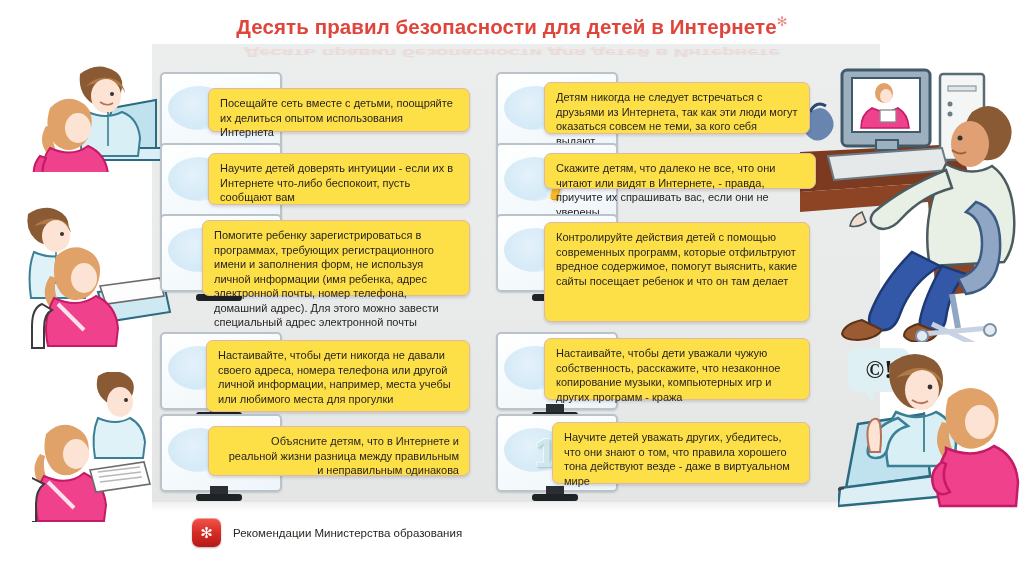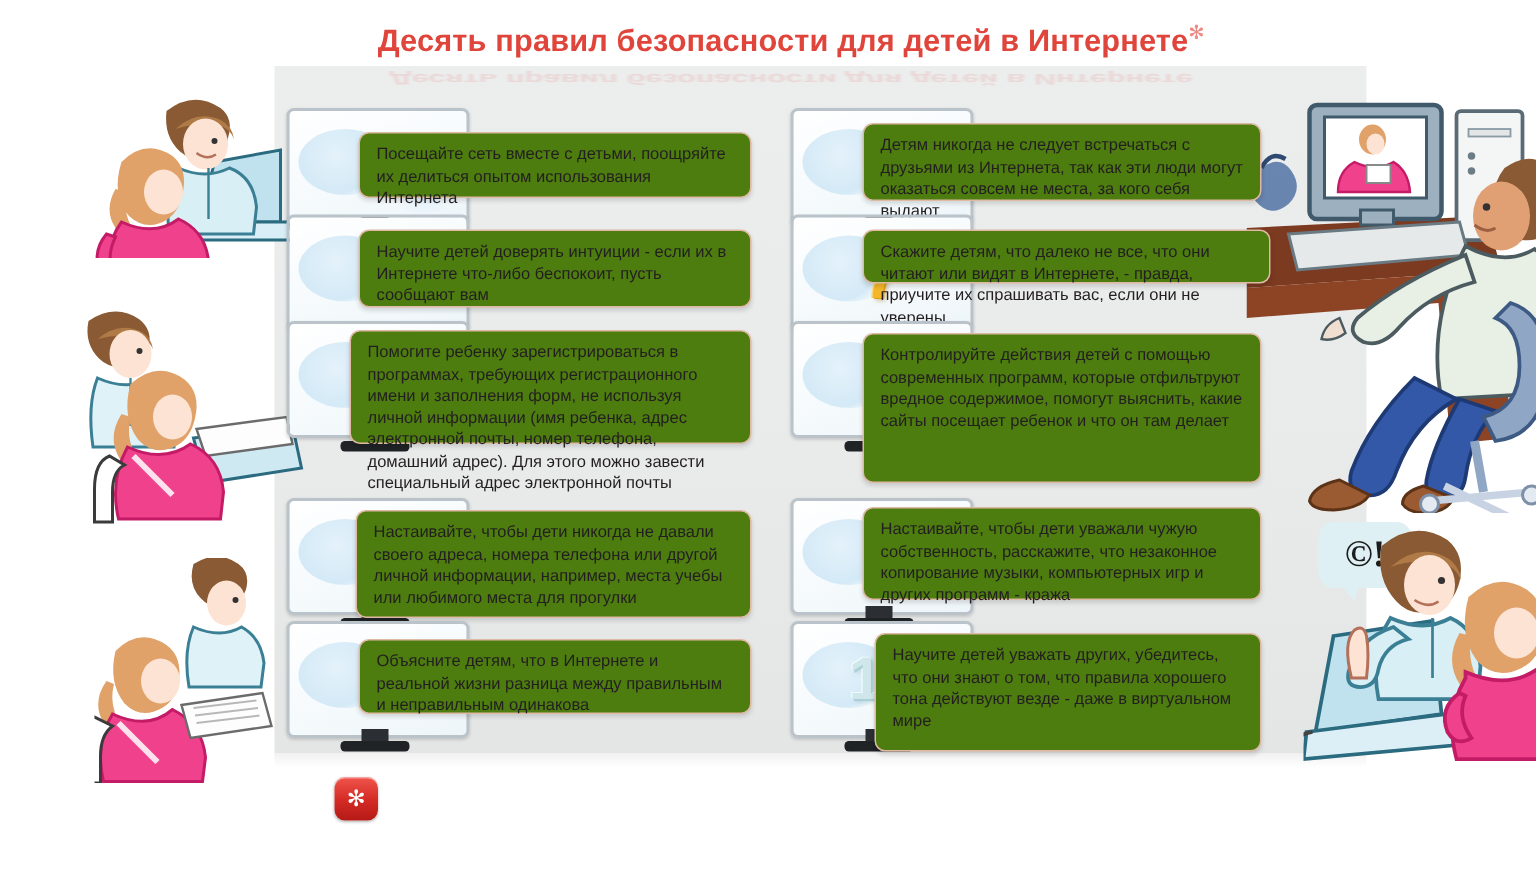--- a/index.html
+++ b/index.html
@@ -3,21 +3,21 @@
 <meta charset="utf-8">
 <style>
   html,body{margin:0;padding:0;}
   body{
     width:1024px;height:582px;
     background:#ffffff;
     font-family:"Liberation Sans","DejaVu Sans",sans-serif;
     overflow:hidden;
     position:relative;
   }
-  .poster{position:absolute;inset:0;background:#fff;margin-left:31px;}
+  .poster{position:absolute;inset:0;background:#fff;}
 
   
   .panel{
     position:absolute;left:152px;top:44px;width:728px;height:458px;
     background:linear-gradient(180deg,#eceded 0%,#e9eaea 55%,#e4e5e5 100%);
   }
   .panel:after{
     content:"";position:absolute;left:0;right:0;bottom:-10px;height:10px;
     background:linear-gradient(180deg,rgba(0,0,0,.06),rgba(0,0,0,0));
   }
@@ -83,21 +83,21 @@
     position:absolute;left:50%;transform:translateX(-50%);top:72px;
     width:18px;height:10px;background:#2b2f33;
   }
   .base{
     position:absolute;left:50%;transform:translateX(-50%);top:80px;
     width:46px;height:7px;background:#1f2326;border-radius:3px;
   }
 
   .bubble{
     position:absolute;
-    background:#4d7c0f;
+    background:#fde047;
     border:1.6px solid #dfb9a4;
     border-radius:7px;
     box-shadow:0 2px 3px rgba(0,0,0,.13);
     padding:7px 10px 7px 11px;
     box-sizing:border-box;
   }
   .bubble p{
     margin:0;
     font-size:11px;
     line-height:14.5px;
@@ -347,36 +347,36 @@
 
   <div class="rule" style="left:160px;top:414px;">
     <div class="monitor">
       <div class="screen">
         <div class="cloud"></div>
         <div class="num gold">5</div>
       </div>
       <div class="neck"></div>
       <div class="base"></div>
     </div>
-    <div class="bubble" style="left:48px;top:12px;width:262px;height:50px;">
+    <div class="bubble" style="left:48px;top:12px;width:262px;height:50px;text-align:right;">
       <p>Объясните детям, что в Интернете и реальной жизни разница между правильным и неправильным одинакова</p>
     </div>
   </div>
 
   <div class="rule" style="left:496px;top:72px;">
     <div class="monitor">
       <div class="screen">
         <div class="cloud"></div>
         <div class="num teal">6</div>
       </div>
       <div class="neck"></div>
       <div class="base"></div>
     </div>
     <div class="bubble" style="left:48px;top:10px;width:266px;height:52px;">
-      <p>Детям никогда не следует встречаться с друзьями из Интернета, так как эти люди могут оказаться совсем не места, за кого себя выдают</p>
+      <p>Детям никогда не следует встречаться с друзьями из Интернета, так как эти люди могут оказаться совсем не теми, за кого себя выдают</p>
     </div>
   </div>
 
   <div class="rule" style="left:496px;top:143px;">
     <div class="monitor">
       <div class="screen">
         <div class="cloud"></div>
         <div class="num gold">7</div>
       </div>
       <div class="neck"></div>
@@ -417,22 +417,23 @@
 
   <div class="rule" style="left:496px;top:414px;">
     <div class="monitor">
       <div class="screen">
         <div class="cloud"></div>
         <div class="num teal" style="font-size:40px;">10</div>
       </div>
       <div class="neck"></div>
       <div class="base"></div>
     </div>
-    <div class="bubble" style="left:56px;top:8px;width:258px;height:79px;">
+    <div class="bubble" style="left:56px;top:8px;width:258px;height:62px;">
       <p>Научите детей уважать других, убедитесь, что они знают о том, что правила хорошего тона действуют везде - даже в виртуальном мире</p>
     </div>
   </div>
 
   <div class="footer">
     <div class="mini-badge"></div>
+    <div class="footer-text">Рекомендации Министерства образования</div>
   </div>
 
 </div>
 
 </body></html>

